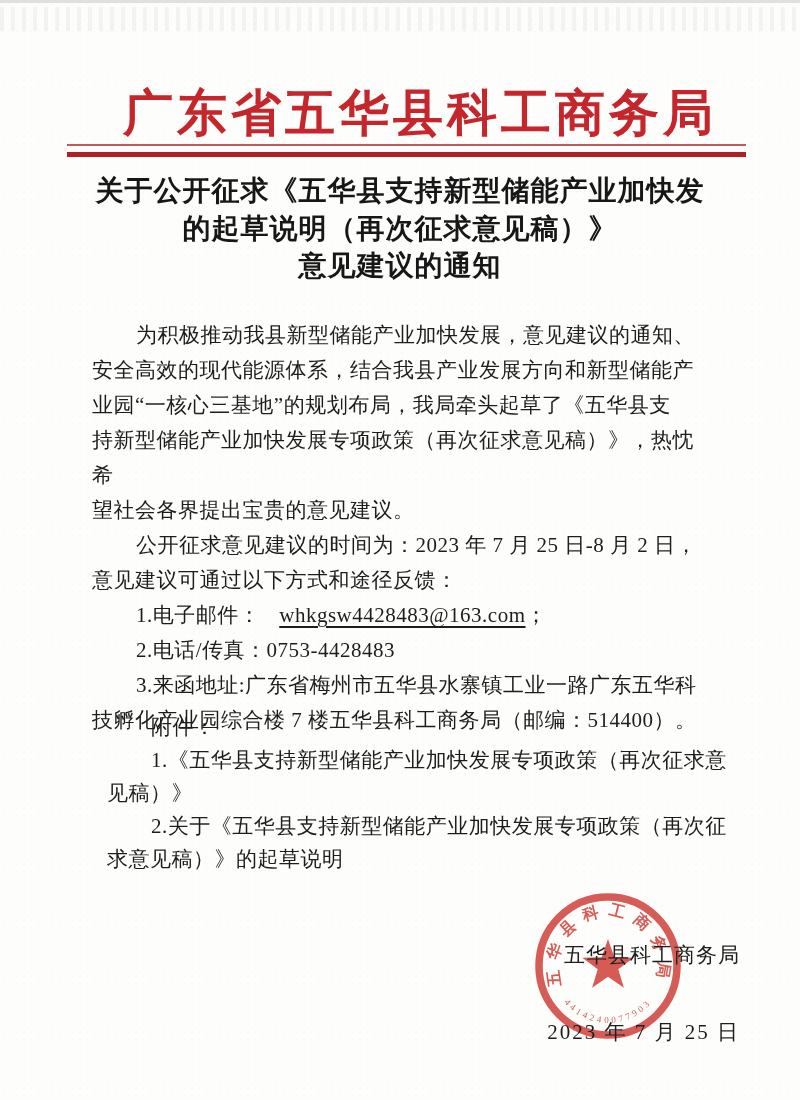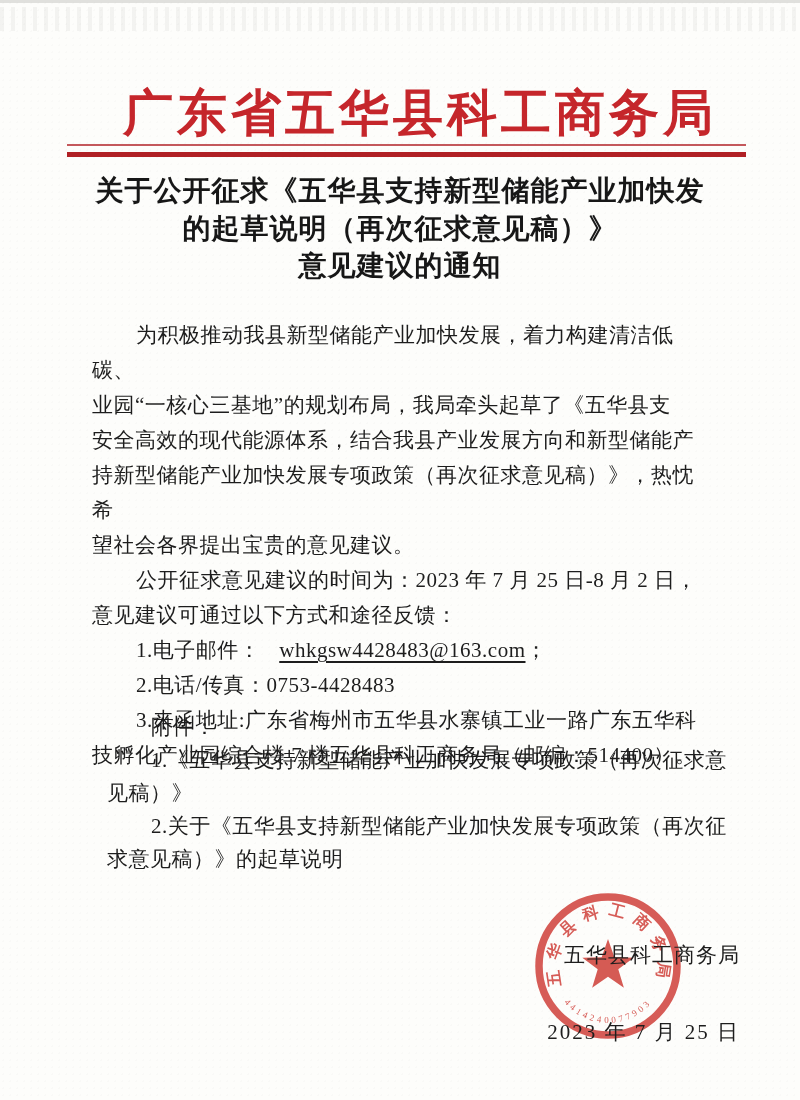--- a/index.html
+++ b/index.html
@@ -64,23 +64,23 @@
   <div class="rule-thin"></div>
   <div class="rule-thick"></div>
 
   <div class="doc-title">
     <div>关于公开征求《五华县支持新型储能产业加快发</div>
     <div>的起草说明（再次征求意见稿）》</div>
     <div>意见建议的通知</div>
   </div>
 
   <div class="body-text">
-    <div class="ind">为积极推动我县新型储能产业加快发展，着力构建清洁低碳、</div>
+    <div class="ind">为积极推动我县新型储能产业加快发展，意见建议的通知、</div>
+    <div>安全高效的现代能源体系，结合我县产业发展方向和新型储能产</div>
     <div>业园“一核心三基地”的规划布局，我局牵头起草了《五华县支</div>
-    <div>安全高效的现代能源体系，结合我县产业发展方向和新型储能产</div>
     <div>持新型储能产业加快发展专项政策（再次征求意见稿）》，热忱希</div>
     <div>望社会各界提出宝贵的意见建议。</div>
     <div class="ind">公开征求意见建议的时间为：2023 年 7 月 25 日-8 月 2 日，</div>
     <div>意见建议可通过以下方式和途径反馈：</div>
     <div class="ind">
       <span>1.电子邮件：</span><span class="email-link">whkgsw4428483@163.com</span><span>；</span>
     </div>
     <div class="ind">2.电话/传真：0753-4428483</div>
     <div class="ind">3.来函地址:广东省梅州市五华县水寨镇工业一路广东五华科</div>
     <div>技孵化产业园综合楼 7 楼五华县科工商务局（邮编：514400）。</div>

